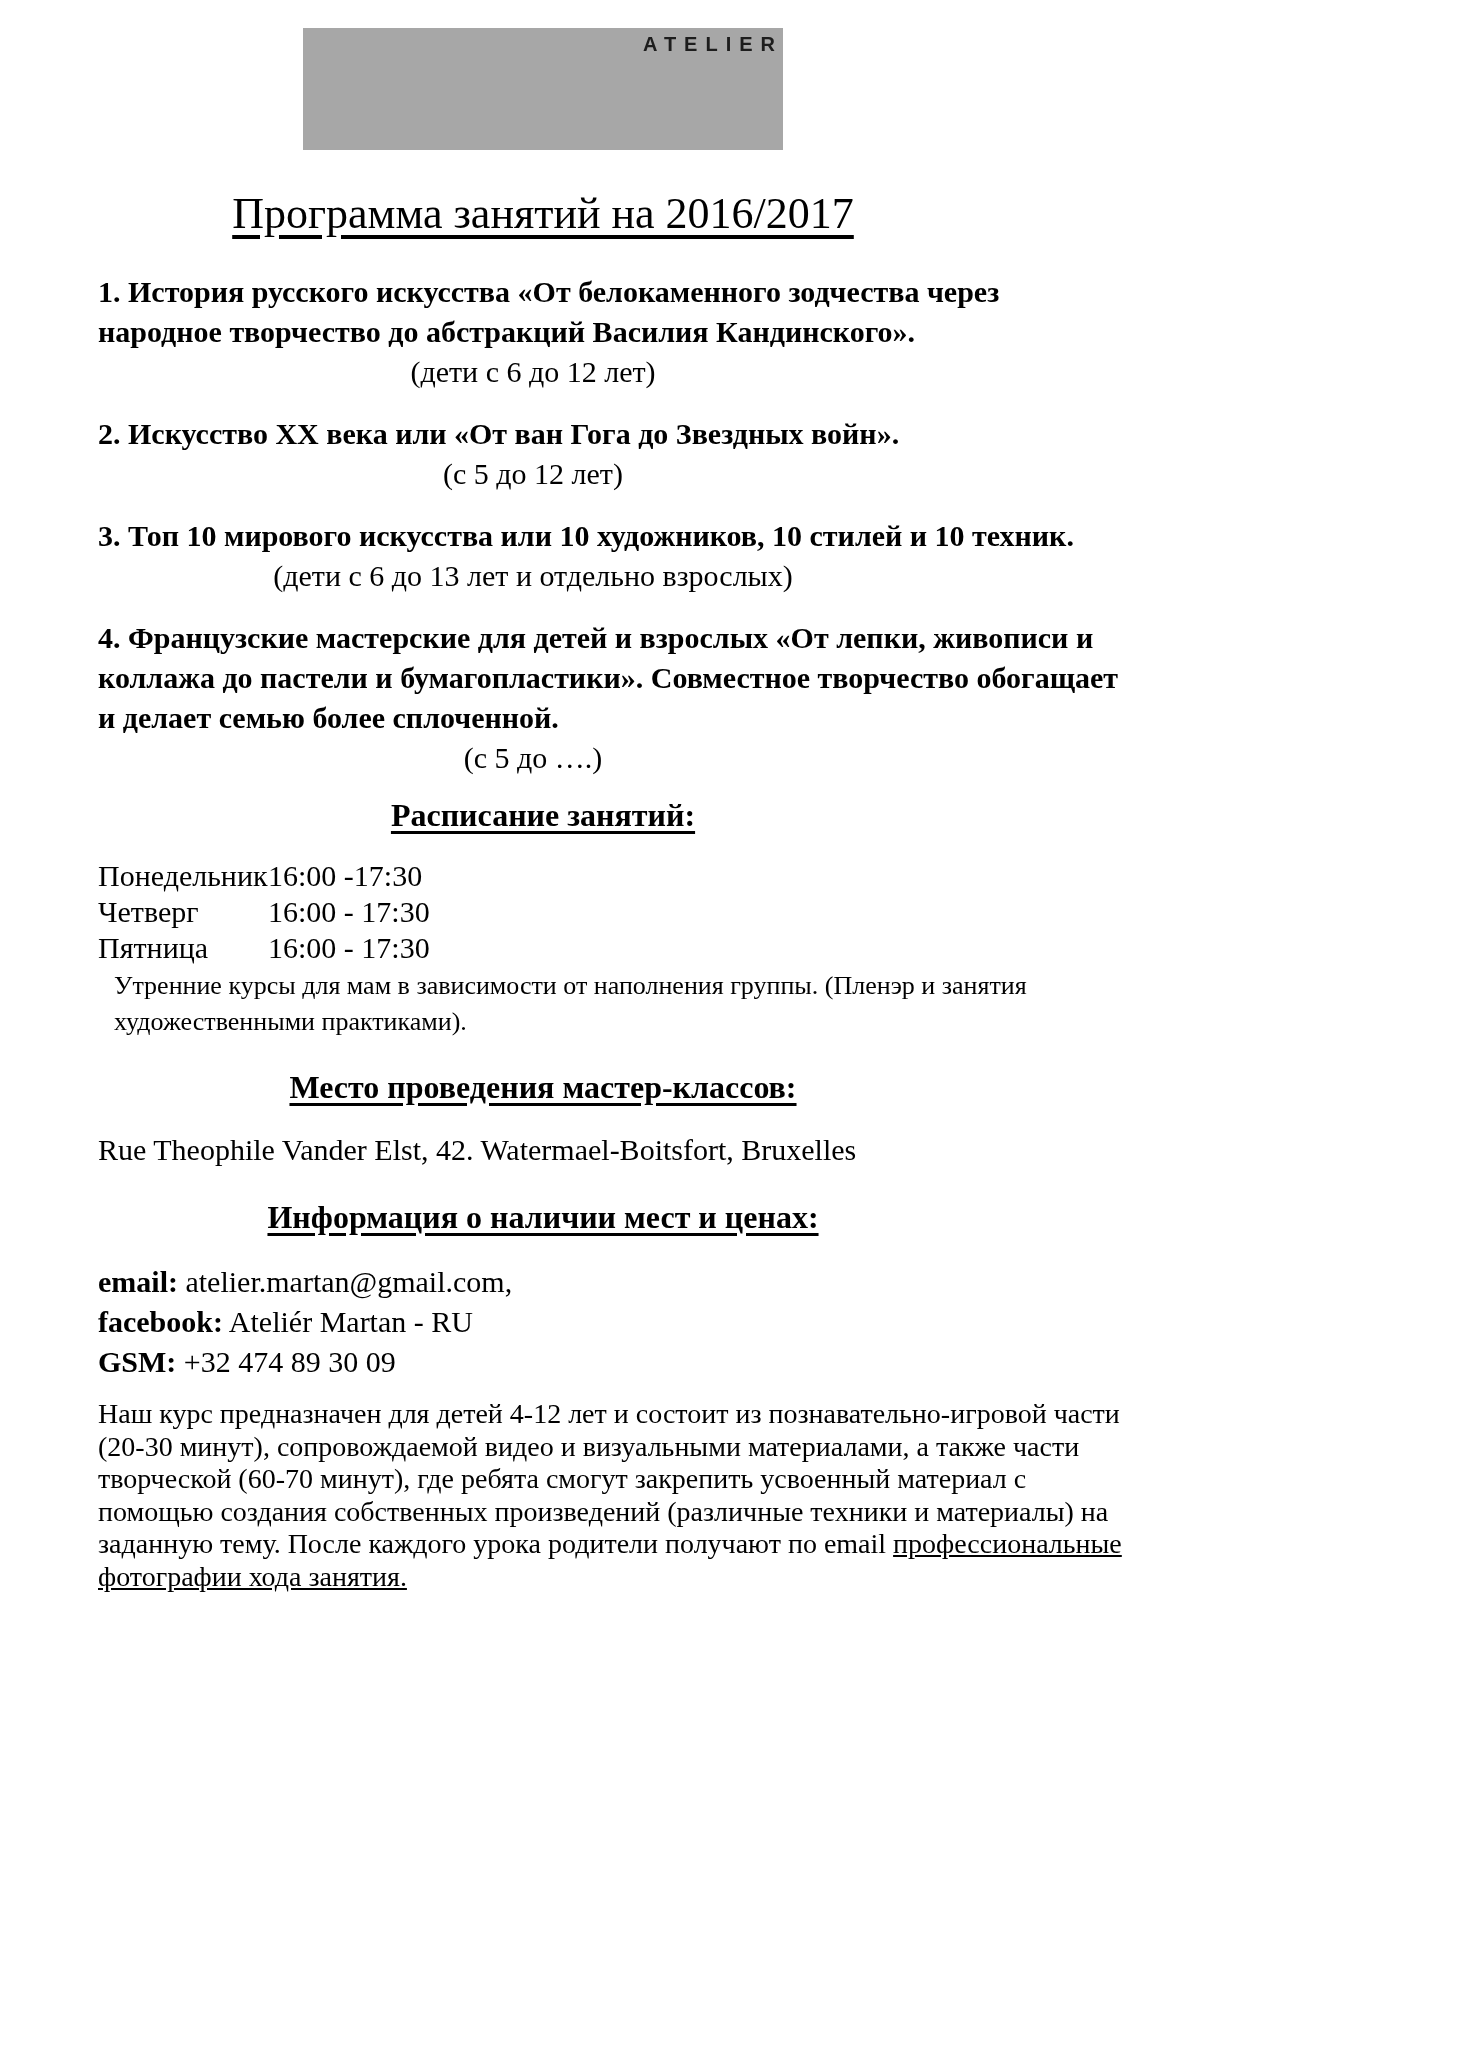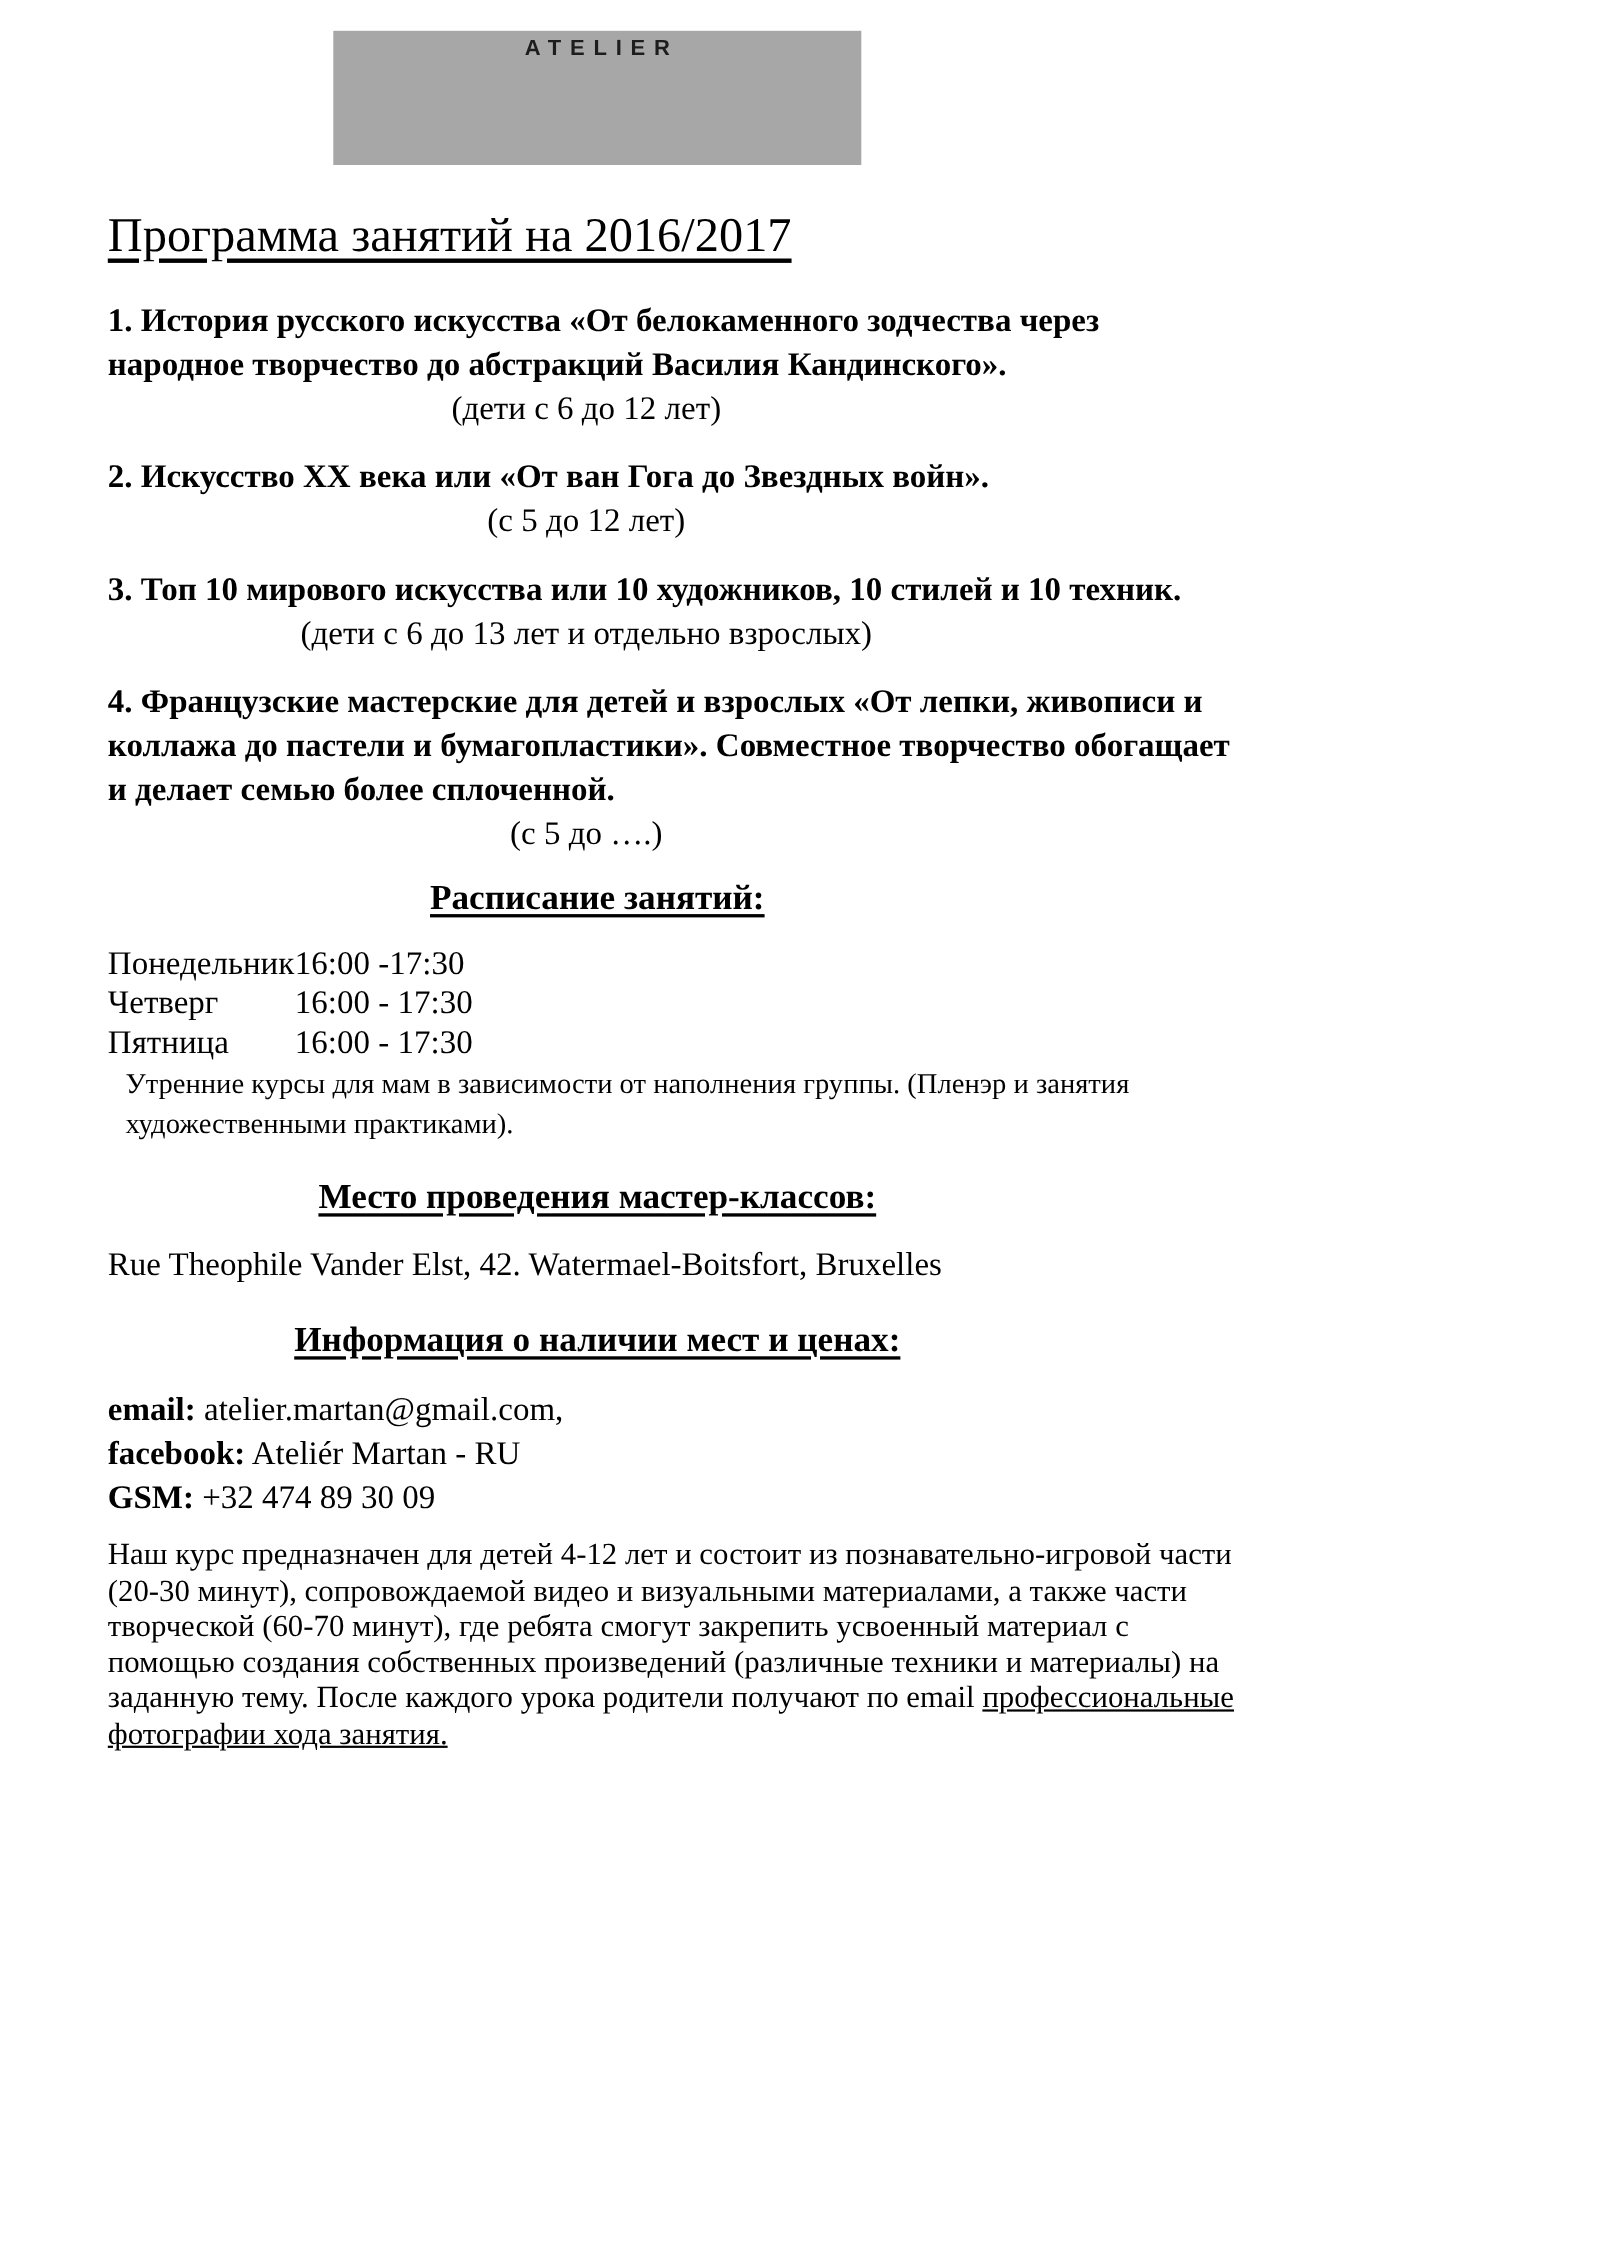--- a/index.html
+++ b/index.html
@@ -17,21 +17,21 @@
   .content { width: 890px; }
 
   
   .logo {
     width: 480px;
     height: 122px;
     margin: 0 auto;
     background: #a7a7a7;
     display: flex;
     flex-direction: column;
-    align-items: center;
+    align-items: flex-end;
     padding-top: 5px;
     box-sizing: border-box;
     overflow: hidden;
   }
   .logo-top {
     font-family: "Liberation Sans", sans-serif;
     font-weight: bold;
     font-size: 20px;
     letter-spacing: 8px;
     padding-left: 8px; 
@@ -56,20 +56,21 @@
         #0a0a0a 66%, #54381e 69%, #0a0a0a 73%, #0a0a0a 100%);
       -webkit-background-clip: text;
       background-clip: text;
       -webkit-text-fill-color: transparent;
     }
   }
 
   
   .title {
     width: 890px;
+    text-align: center;
     font-size: 44px;
     font-weight: normal;
     line-height: 52px;
     margin: 38px 0 0;
     text-decoration: underline;
     text-underline-offset: 7px;
   }
 
   
   .program-block { margin-top: 22px; }

